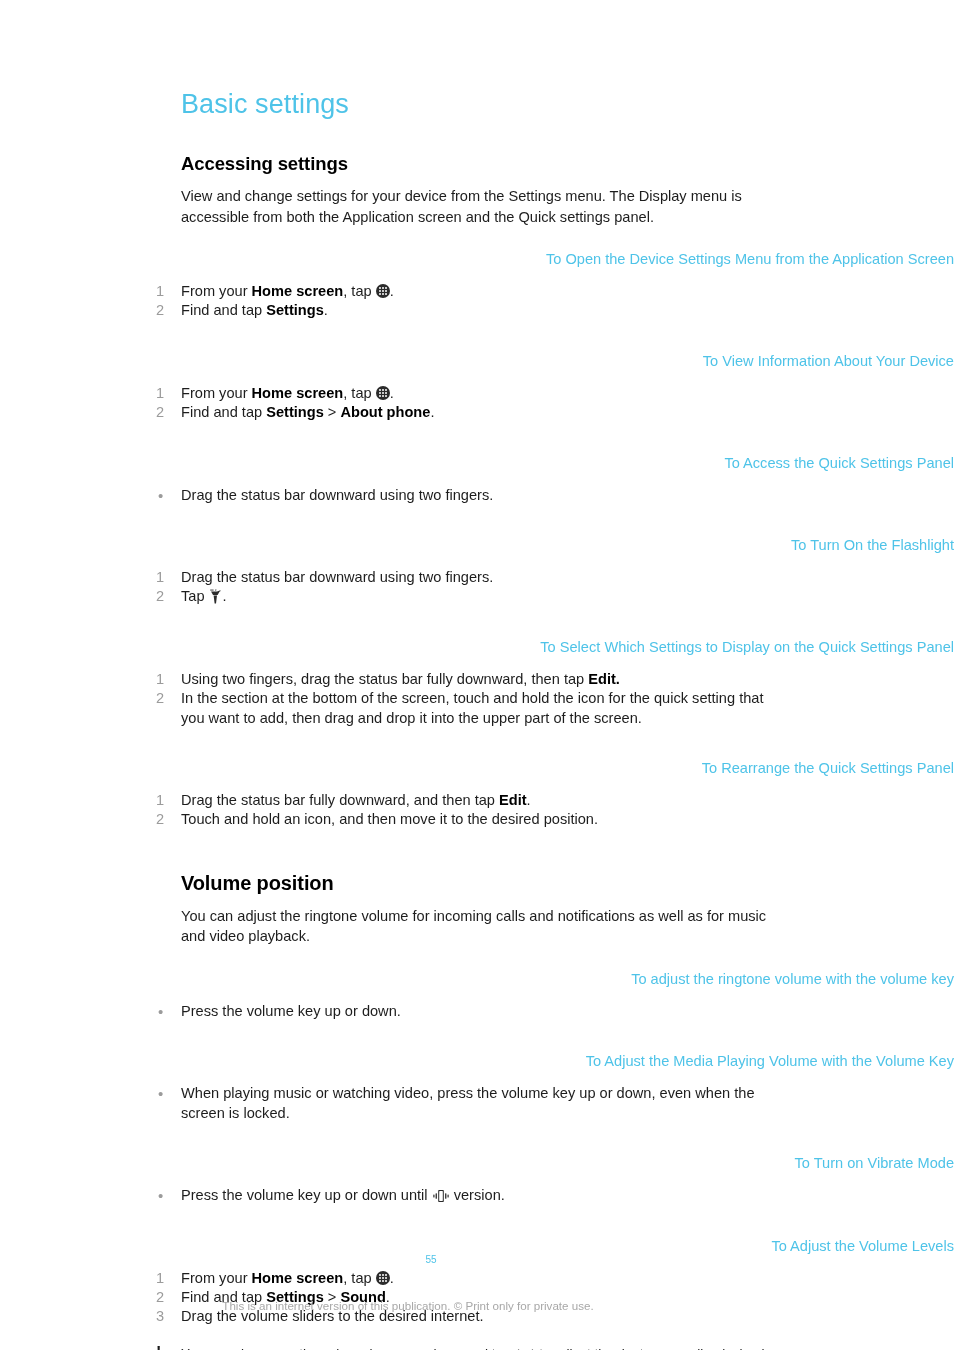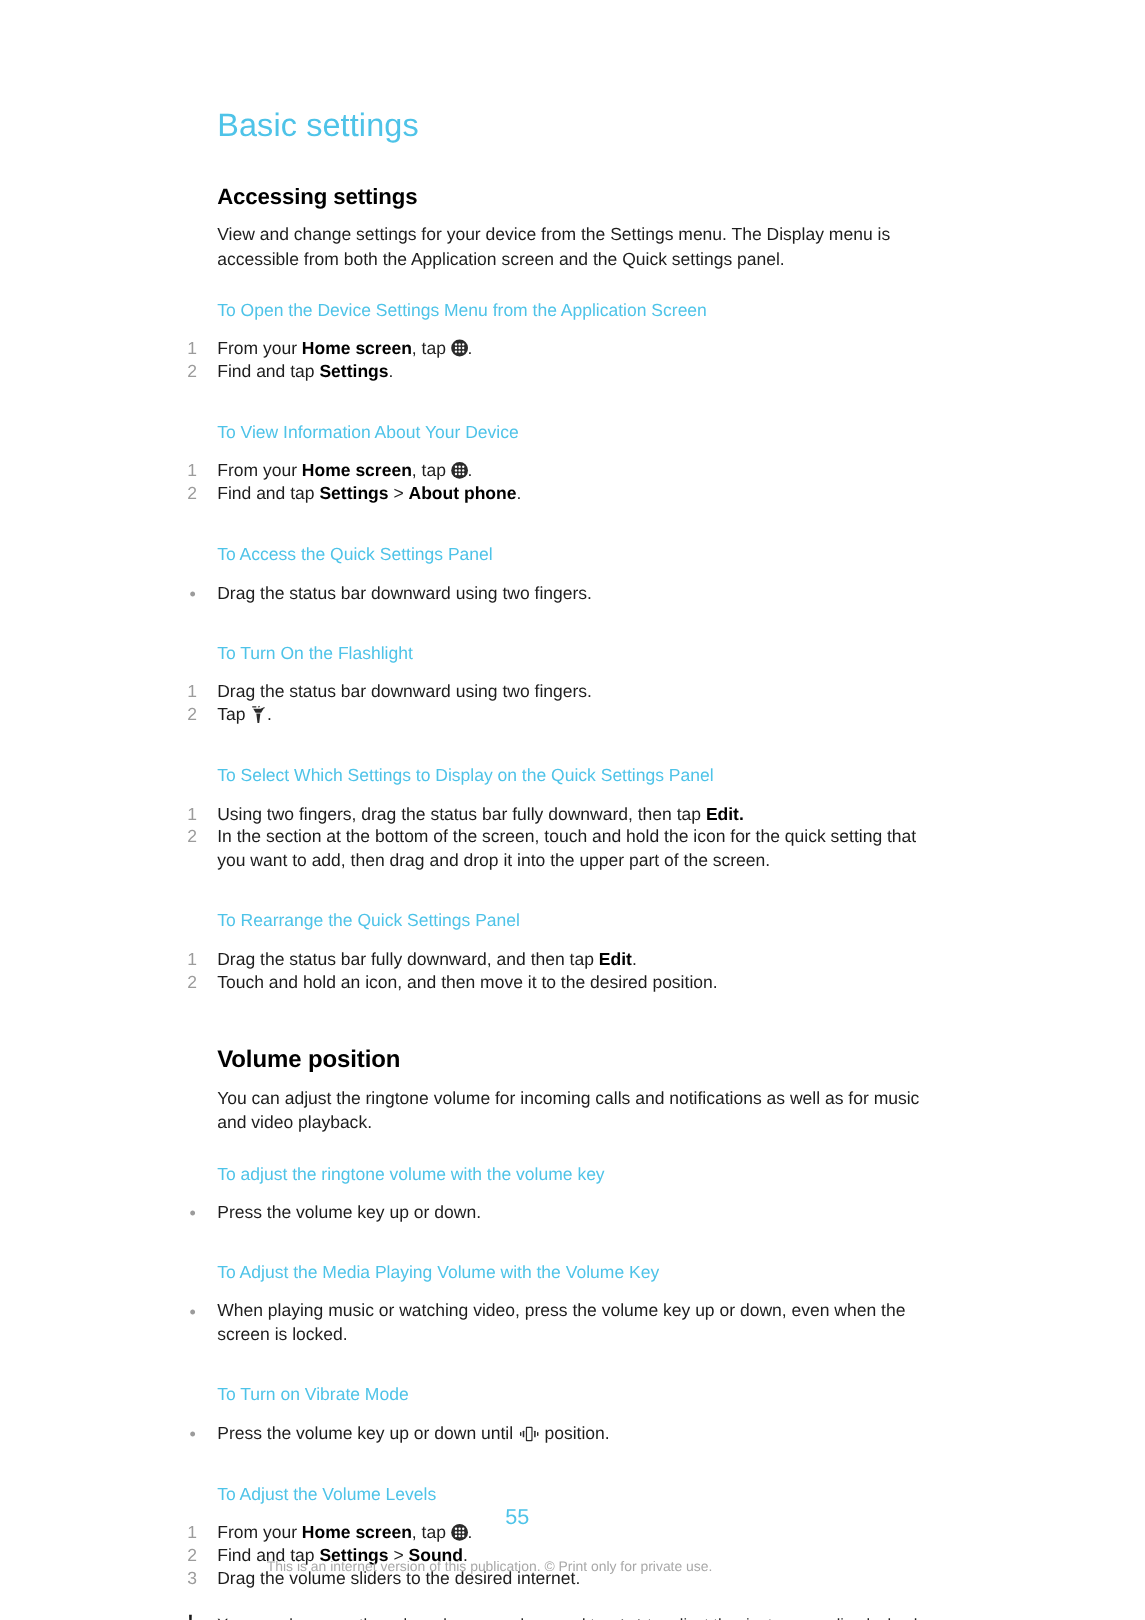--- a/index.html
+++ b/index.html
@@ -63,20 +63,21 @@
     line-height: 20.5px;
     color: #1d1d1d;
   }
 
   .h3 {
     margin: 0 0 0 181px;
     font-size: 14.6px;
     line-height: 21px;
     color: #4ec3e8;
     font-weight: 400;
+    text-align: right;
   }
 
   
   ol.steps, ul.steps {
     list-style: none;
     margin: 0;
     padding: 0;
   }
   .step {
     position: relative;
@@ -131,21 +132,21 @@
     line-height: 19px;
   }
 
   
   .page-number {
     position: absolute;
     left: 0;
     top: 1254px;
     width: 862px;
     text-align: center;
-    font-size: 18px;
+    font-size: 10px;
     color: #4ec3e8;
   }
   .footer-note {
     position: absolute;
     left: 0;
     top: 1299px;
     width: 816px;
     text-align: center;
     font-size: 11.6px;
     color: #a8a8a8;
@@ -333,21 +334,21 @@
         <span class="marker dot">•</span>
         <span><span>Press the volume key up or down until </span><span class="icon-vibrate inline-icon"><svg width="18" height="14" viewBox="0 0 18 14">
                 <g fill="#2b2b2b">
                   <rect x="6.2" y="1.0" width="5.6" height="12.0" rx="0.8"></rect>
                   <rect x="7.2" y="2.0" width="3.6" height="10.0" rx="0.4" fill="#ffffff"></rect>
                   <rect x="3.6" y="4.2" width="1.3" height="5.6" rx="0.5"></rect>
                   <rect x="1.3" y="5.4" width="1.2" height="3.2" rx="0.5"></rect>
                   <rect x="13.1" y="4.2" width="1.3" height="5.6" rx="0.5"></rect>
                   <rect x="15.5" y="5.4" width="1.2" height="3.2" rx="0.5"></rect>
                 </g>
-              </svg></span><span> position.</span></span>
+              </svg></span><span> version.</span></span>
       </li>
     </ul>
 
     <div class="sp-30"></div>
 
     <div class="h3">To Adjust the Volume Levels</div>
     <div class="sp-12"></div>
     <ol class="steps">
       <li class="step">
         <span class="marker">1</span>

